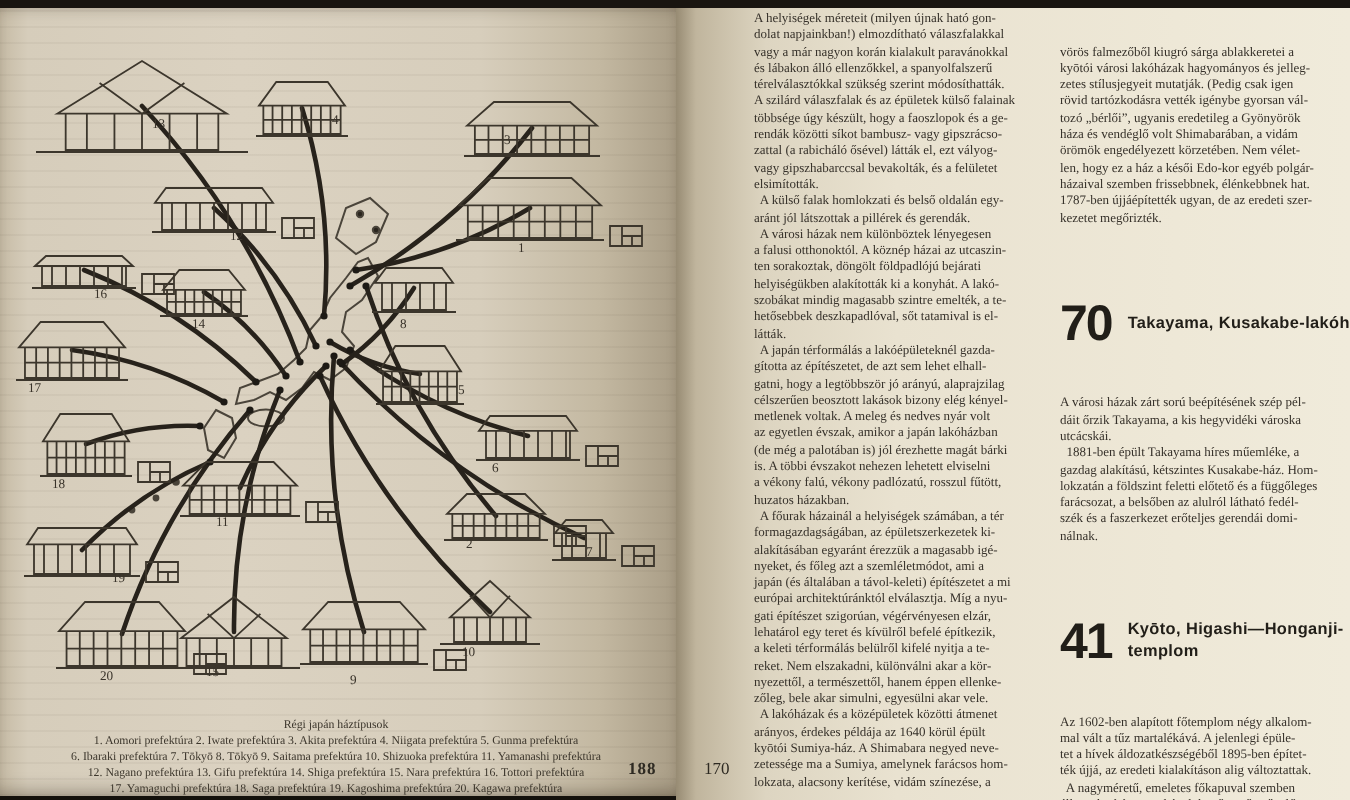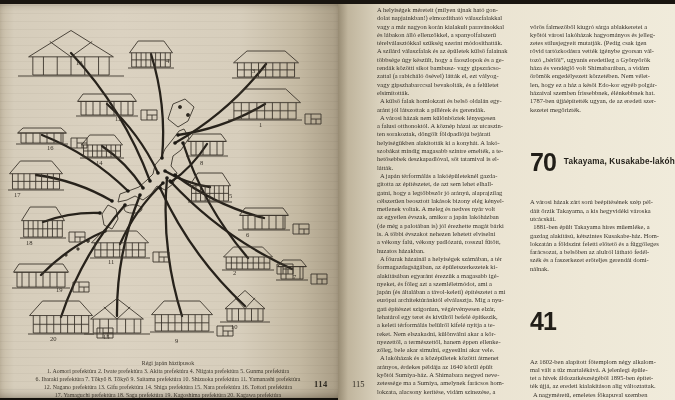--- a/index.html
+++ b/index.html
@@ -302,22 +302,22 @@
     <span class="cap-title">Régi japán háztípusok</span>
     <span>1. Aomori prefektúra 2. Iwate prefektúra 3. Akita prefektúra 4. Niigata prefektúra 5. Gunma prefektúra</span><br>
     <span>6. Ibaraki prefektúra 7. Tōkyō 8. Tōkyō 9. Saitama prefektúra 10. Shizuoka prefektúra 11. Yamanashi prefektúra</span><br>
     <span>12. Nagano prefektúra 13. Gifu prefektúra 14. Shiga prefektúra 15. Nara prefektúra 16. Tottori prefektúra</span><br>
     <span>17. Yamaguchi prefektúra 18. Saga prefektúra 19. Kagoshima prefektúra 20. Kagawa prefektúra</span>
   </div>
 </div>
 
 <div class="right-page"></div>
 
-<span class="pagenum bold" style="left:314px;">114</span>
-<span class="pagenum" style="left:352px;">115</span>
+<span class="pagenum bold" style="left:314px;">188</span>
+<span class="pagenum" style="left:352px;">170</span>
 
 <div class="col col1">A helyiségek méreteit (milyen újnak ható gon-
 dolat napjainkban!) elmozdítható válaszfalakkal
 vagy a már nagyon korán kialakult paravánokkal
 és lábakon álló ellenzőkkel, a spanyolfalszerű
 térelválasztókkal szükség szerint módosíthatták.
 A szilárd válaszfalak és az épületek külső falainak
 többsége úgy készült, hogy a faoszlopok és a ge-
 rendák közötti síkot bambusz- vagy gipszrácso-
 zattal (a rabicháló ősével) látták el, ezt vályog-
@@ -382,20 +382,22 @@
 utcácskái.
   1881-ben épült Takayama híres műemléke, a
 gazdag alakítású, kétszintes Kusakabe-ház. Hom-
 lokzatán a földszint feletti előtető és a függőleges
 farácsozat, a belsőben az alulról látható fedél-
 szék és a faszerkezet erőteljes gerendái domi-
 nálnak.</div>
 
   <div class="sec-head">
     <span class="sec-num">41</span>
+    <span class="sec-title">Kyōto, Higashi—Honganji-
+templom</span>
   </div>
   <div class="body-text">Az 1602-ben alapított főtemplom négy alkalom-
 mal vált a tűz martalékává. A jelenlegi épüle-
 tet a hívek áldozatkészségéből 1895-ben építet-
 ték újjá, az eredeti kialakításon alig változtattak.
   A nagyméretű, emeletes főkapuval szemben
 áll az alapító csarnokának kettős tetőzetű, elő-
 tetővel gazdagított, díszes épülete. A főépület,
 a hondō fedett folyosókkal csatlakozik a kondō-
 hoz. A nō-színpad a látványos, egységes együt-

